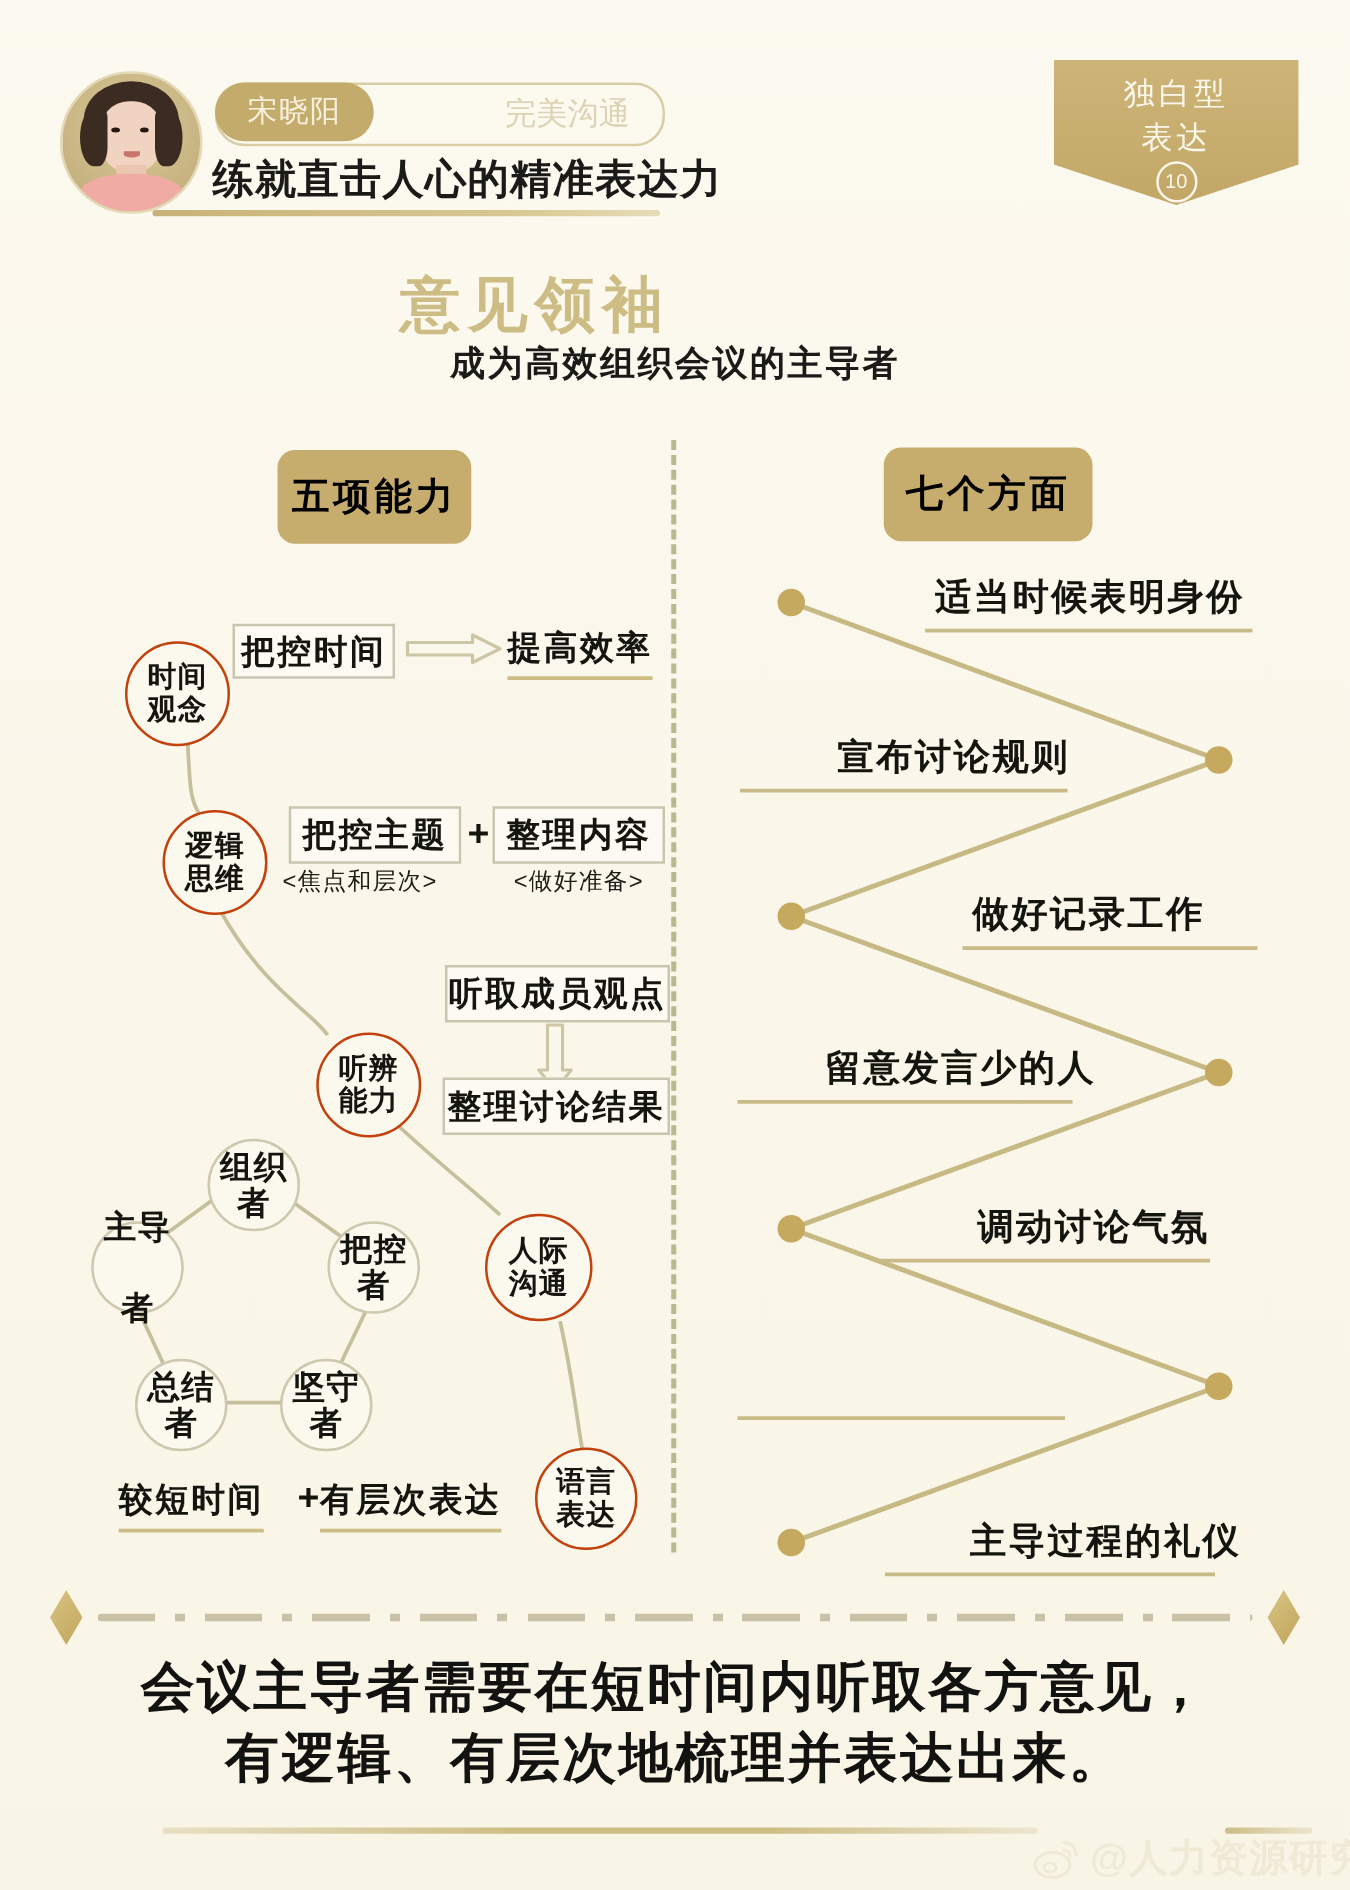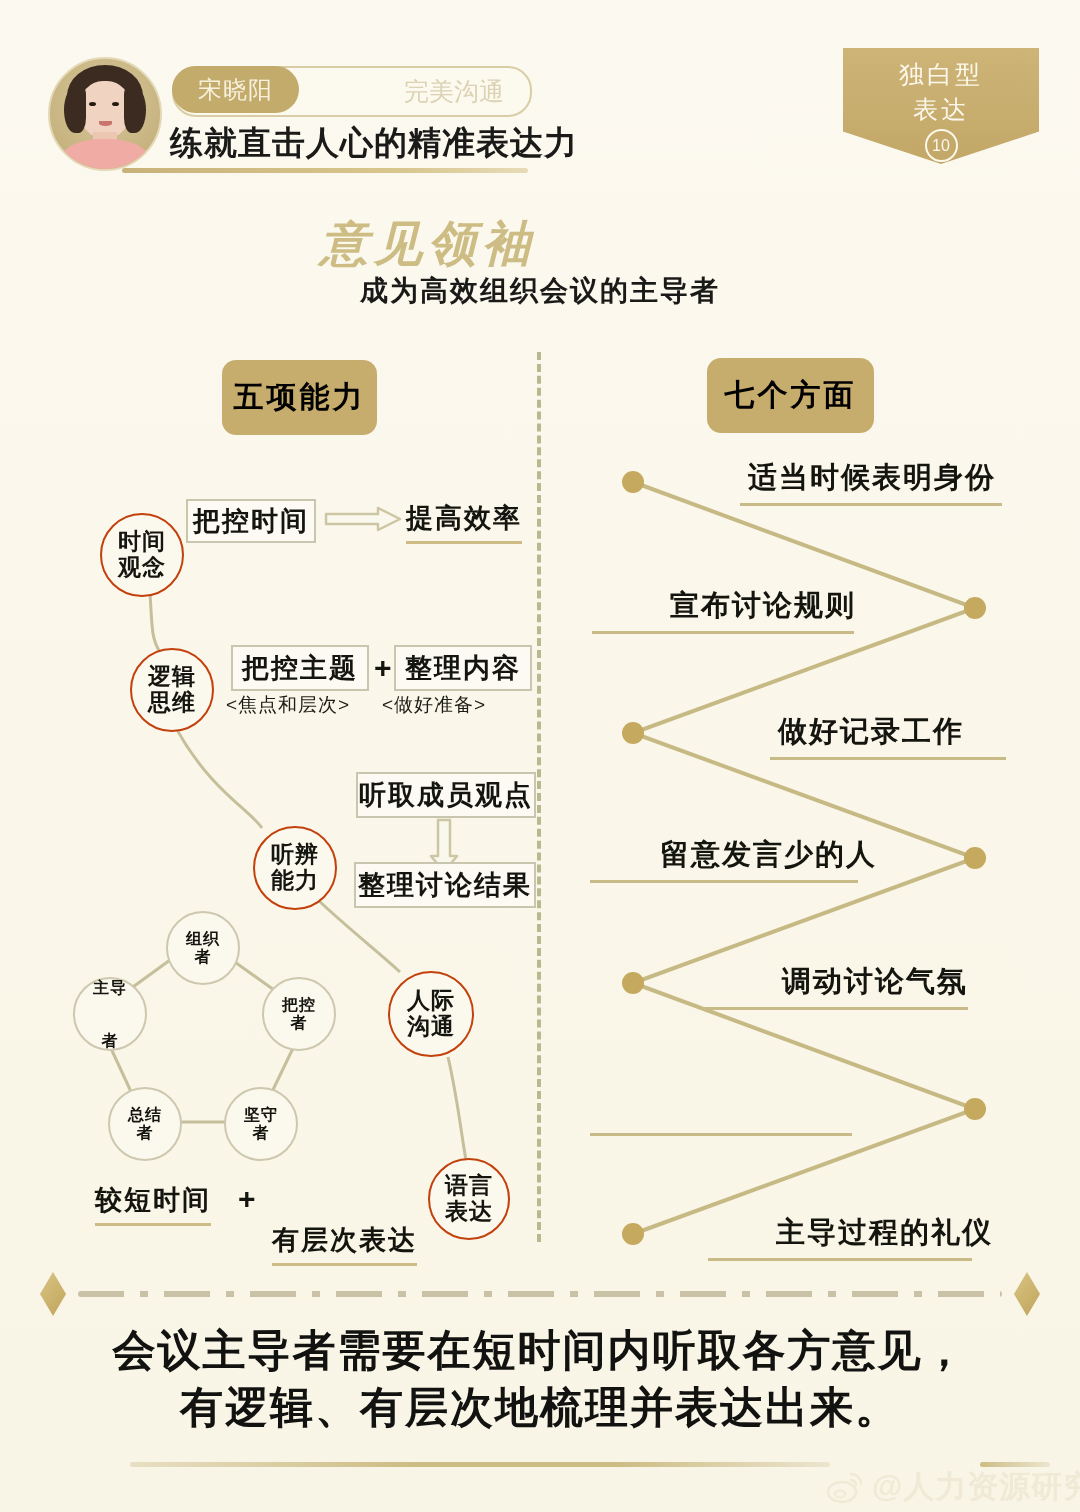--- a/index.html
+++ b/index.html
@@ -43,39 +43,39 @@
     background:linear-gradient(180deg,#cdb477 0%,#c2a767 100%);
     clip-path:polygon(0 0,100% 0,100% 72%,50% 100%,0 72%);
     text-align:center;}
   .badge-l1{margin-top:10px;font-size:25px;color:#fbf7ea;letter-spacing:3px;}
   .badge-l2{margin-top:2px;font-size:25px;color:#fbf7ea;letter-spacing:3px;}
   .badge-num{margin:3px auto 0;width:29px;height:29px;border:2px solid #fbf7ea;border-radius:50%;
     color:#fbf7ea;font-size:16px;line-height:29px;}
 
   
   .title{position:absolute;left:0;top:212px;width:856px;text-align:center;font-size:48px;font-weight:bold;
-    color:#cdbd85;letter-spacing:6px;font-style:italic;}
+    color:#cdbd85;letter-spacing:6px;}
   .subtitle{position:absolute;left:0;top:272px;width:1080px;text-align:center;font-size:28px;font-weight:bold;
     color:#1a1a18;letter-spacing:2px;}
 
   
   .sec-head{position:absolute;background:#c7ad6d;border-radius:14px;color:#000000;font-weight:bold;
     font-size:30px;letter-spacing:3px;display:flex;align-items:center;justify-content:center;}
   .sec-left{left:222px;top:360px;width:155px;height:75px;}
   .sec-right{left:707px;top:358px;width:167px;height:75px;}
 
   .vdiv{position:absolute;left:537px;top:352px;width:0;height:890px;
     border-left:4px dashed #b9b98f;}
 
   
   .ldiag{position:absolute;left:0;top:0;width:560px;height:1512px;}
   .node{position:absolute;border:2px solid #c2410c;border-radius:50%;background:#fbf8ee;
     display:flex;flex-direction:column;align-items:center;justify-content:center;
     font-size:23px;font-weight:bold;color:#15150f;line-height:1.12;letter-spacing:1px;text-align:center;}
-  .node.sm{font-size:16px;border-color:#cdc8ae;}
+  .node.sm{font-size:26px;border-color:#cdc8ae;}
   .node span{display:block;}
 
   .boxed{position:absolute;border:2px solid #c9c6b0;background:#fcfaf2;
     font-size:27px;font-weight:bold;color:#15150f;letter-spacing:2px;
     display:flex;align-items:center;justify-content:center;white-space:nowrap;}
   .ulabel{position:absolute;font-size:27px;font-weight:bold;color:#15150f;letter-spacing:2px;
     border-bottom:3px solid #cdbd85;padding-bottom:5px;white-space:nowrap;}
   .small-note{position:absolute;font-size:19px;color:#1d1d17;letter-spacing:1px;white-space:nowrap;}
   .plus{position:absolute;font-size:30px;font-weight:bold;color:#15150f;}
 
@@ -190,21 +190,21 @@
   <div class="boxed" style="left:186px;top:499px;width:126px;height:40px;">把控时间</div>
   <svg class="arrow-r" style="left:324px;top:506px;" viewBox="0 0 78 26">
     <path d="M2 8 L54 8 L54 2 L76 13 L54 24 L54 18 L2 18 Z" fill="#faf7ec" stroke="#cdc6a4" stroke-width="2.5" stroke-linejoin="round"></path>
   </svg>
   <div class="ulabel" style="left:406px;top:500px;">提高效率</div>
 
   <div class="boxed" style="left:231px;top:645px;width:134px;height:42px;">把控主题</div>
   <div class="plus" style="left:374px;top:651px;">+</div>
   <div class="boxed" style="left:394px;top:645px;width:134px;height:42px;">整理内容</div>
   <div class="small-note" style="left:226px;top:692px;">&lt;焦点和层次&gt;</div>
-  <div class="small-note" style="left:382px;top:692px;">&lt;做好准备&gt;</div>
+  <div class="small-note" style="left:411px;top:692px;">&lt;做好准备&gt;</div>
 
   <div class="boxed" style="left:356px;top:772px;width:176px;height:42px;">听取成员观点</div>
   <svg class="arrow-d" style="left:429px;top:818px;" viewBox="0 0 30 56">
     <path d="M9 2 L21 2 L21 38 L28 38 L15 54 L2 38 L9 38 Z" fill="#faf7ec" stroke="#cdc6a4" stroke-width="2.5" stroke-linejoin="round"></path>
   </svg>
   <div class="boxed" style="left:354px;top:862px;width:178px;height:42px;">整理讨论结果</div>
 
   <div class="node sm" style="left:166px;top:911px;width:70px;height:70px;">
     <span>组织</span>
     <span>者</span>
@@ -221,21 +221,21 @@
     <span>总结</span>
     <span>者</span>
   </div>
   <div class="node sm" style="left:224px;top:1087px;width:70px;height:70px;">
     <span>坚守</span>
     <span>者</span>
   </div>
 
   <div class="ulabel" style="left:95px;top:1182px;">较短时间</div>
   <div class="plus" style="left:238px;top:1182px;">+</div>
-  <div class="ulabel" style="left:272px;top:1182px;margin-top:40px;">有层次表达</div>
+  <div class="ulabel" style="left:256px;top:1182px;">有层次表达</div>
 </div>
 
 <div class="rdiag">
   <svg width="520" height="1512" style="position:absolute;left:0;top:0;">
     <polyline points="73,482 415,608 73,733 415,858 73,983 415,1109 73,1234" fill="none" stroke="#c6b984" stroke-width="4"></polyline>
     <g fill="#c4a95f">
       <circle cx="73" cy="482" r="11"></circle>
       <circle cx="415" cy="608" r="11"></circle>
       <circle cx="73" cy="733" r="11"></circle>
       <circle cx="415" cy="858" r="11"></circle>

